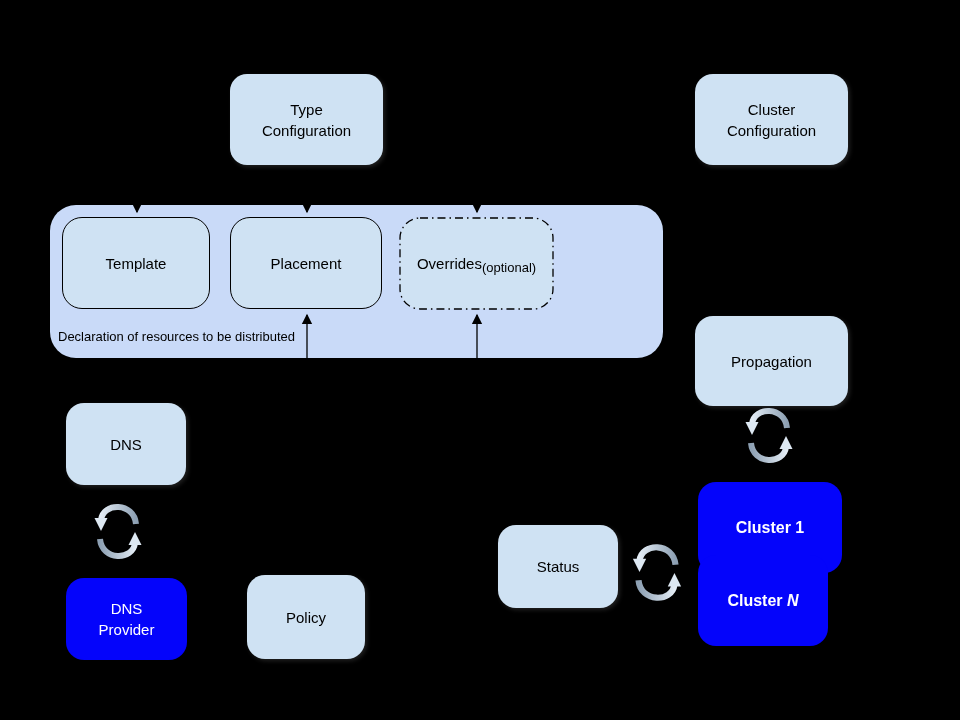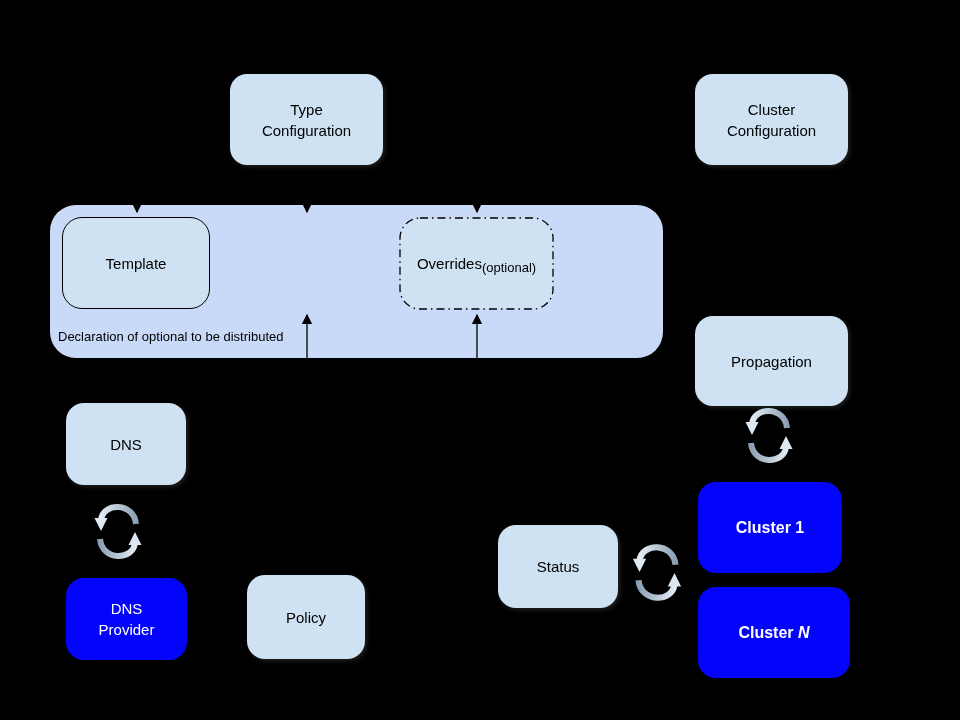--- a/index.html
+++ b/index.html
@@ -64,30 +64,33 @@
   </div>
   <div class="node" style="left:695px;top:74px;width:153px;height:91px;">
     <span class="lbl">Cluster
 Configuration</span>
   </div>
 
   <div class="group">
     <div class="inner solid" style="left:12px;top:12px;width:146px;height:90px;">
       <span class="lbl">Template</span>
     </div>
+    <div class="inner solid" style="left:180px;top:12px;width:150px;height:90px;">
+      <span class="lbl">Placement</span>
+    </div>
     <div class="inner" style="left:349px;top:12px;width:155px;height:93px;background:transparent;">
       <svg class="ovr-border" width="155" height="93">
         <rect x="1" y="1" width="153" height="91" rx="20" fill="#cfe2f3" stroke="#000" stroke-width="1.3" stroke-dasharray="8 4 1.5 4"></rect>
       </svg>
       <div class="ovr-text">
         <span>Overrides</span>
         <span class="sub">(optional)</span>
       </div>
     </div>
-    <div class="caption">Declaration of optional to be distributed</div>
+    <div class="caption">Declaration of resources to be distributed</div>
   </div>
 
   <div class="node" style="left:66px;top:403px;width:120px;height:82px;">
     <span class="lbl">DNS</span>
   </div>
   <div class="node blue reg" style="left:66px;top:578px;width:121px;height:82px;">
     <span class="lbl">DNS
 Provider</span>
   </div>
   <div class="node" style="left:247px;top:575px;width:118px;height:84px;">
@@ -96,21 +99,21 @@
 
   <div class="node" style="left:695px;top:316px;width:153px;height:90px;">
     <span class="lbl">Propagation</span>
   </div>
   <div class="node" style="left:498px;top:525px;width:120px;height:83px;">
     <span class="lbl">Status</span>
   </div>
   <div class="node blue" style="left:698px;top:482px;width:144px;height:91px;font-size:16px;">
     <span class="lbl">Cluster 1</span>
   </div>
-  <div class="node blue" style="left:698px;top:587px;width:152px;height:91px;font-size:16px;">
+  <div class="node blue" style="left:698px;top:555px;width:130px;height:91px;font-size:16px;">
     <span class="lbl"><span>Cluster </span><span class="it">N</span></span>
   </div>
 
   <svg class="sync" style="left:92px;top:494px;" width="52" height="74" viewBox="0 0 52 72">
       <use href="#syncico"></use>
     </svg>
   <svg class="sync" style="left:743px;top:398px;" width="52" height="74" viewBox="0 0 52 72">
       <use href="#syncico"></use>
     </svg>
   <svg class="sync" style="left:630px;top:535px;" width="54" height="74" viewBox="0 0 52 72">

